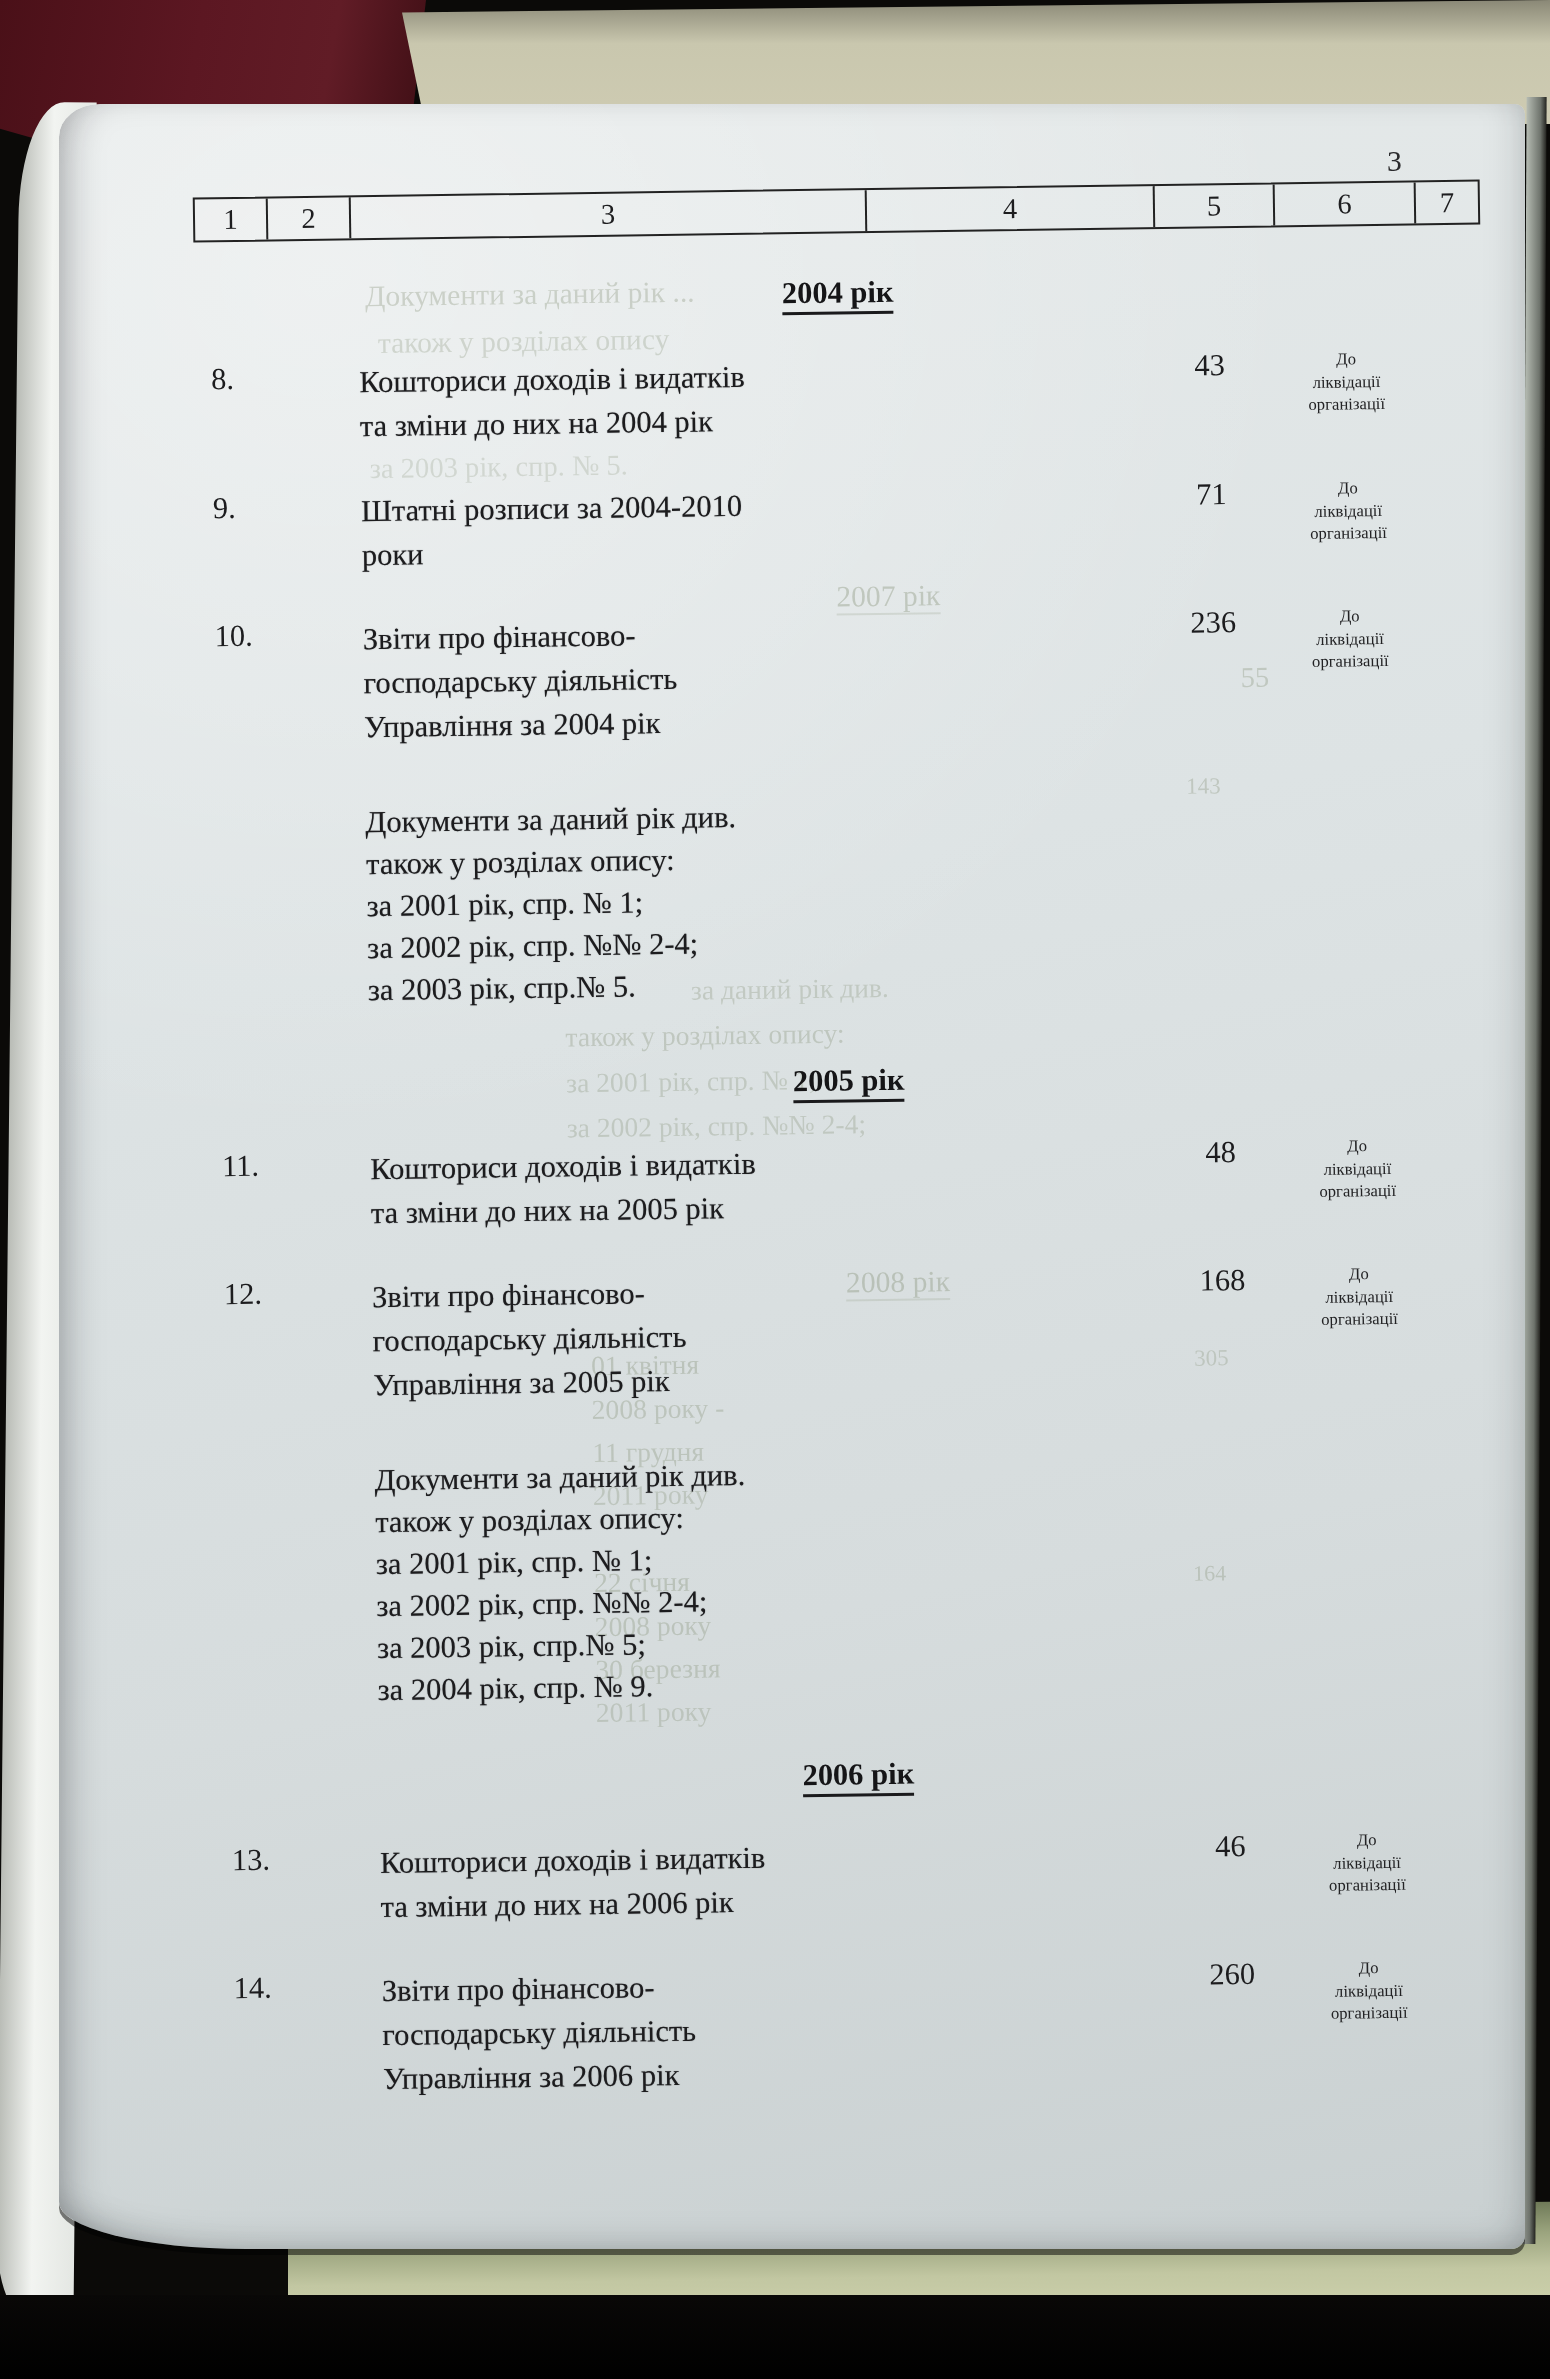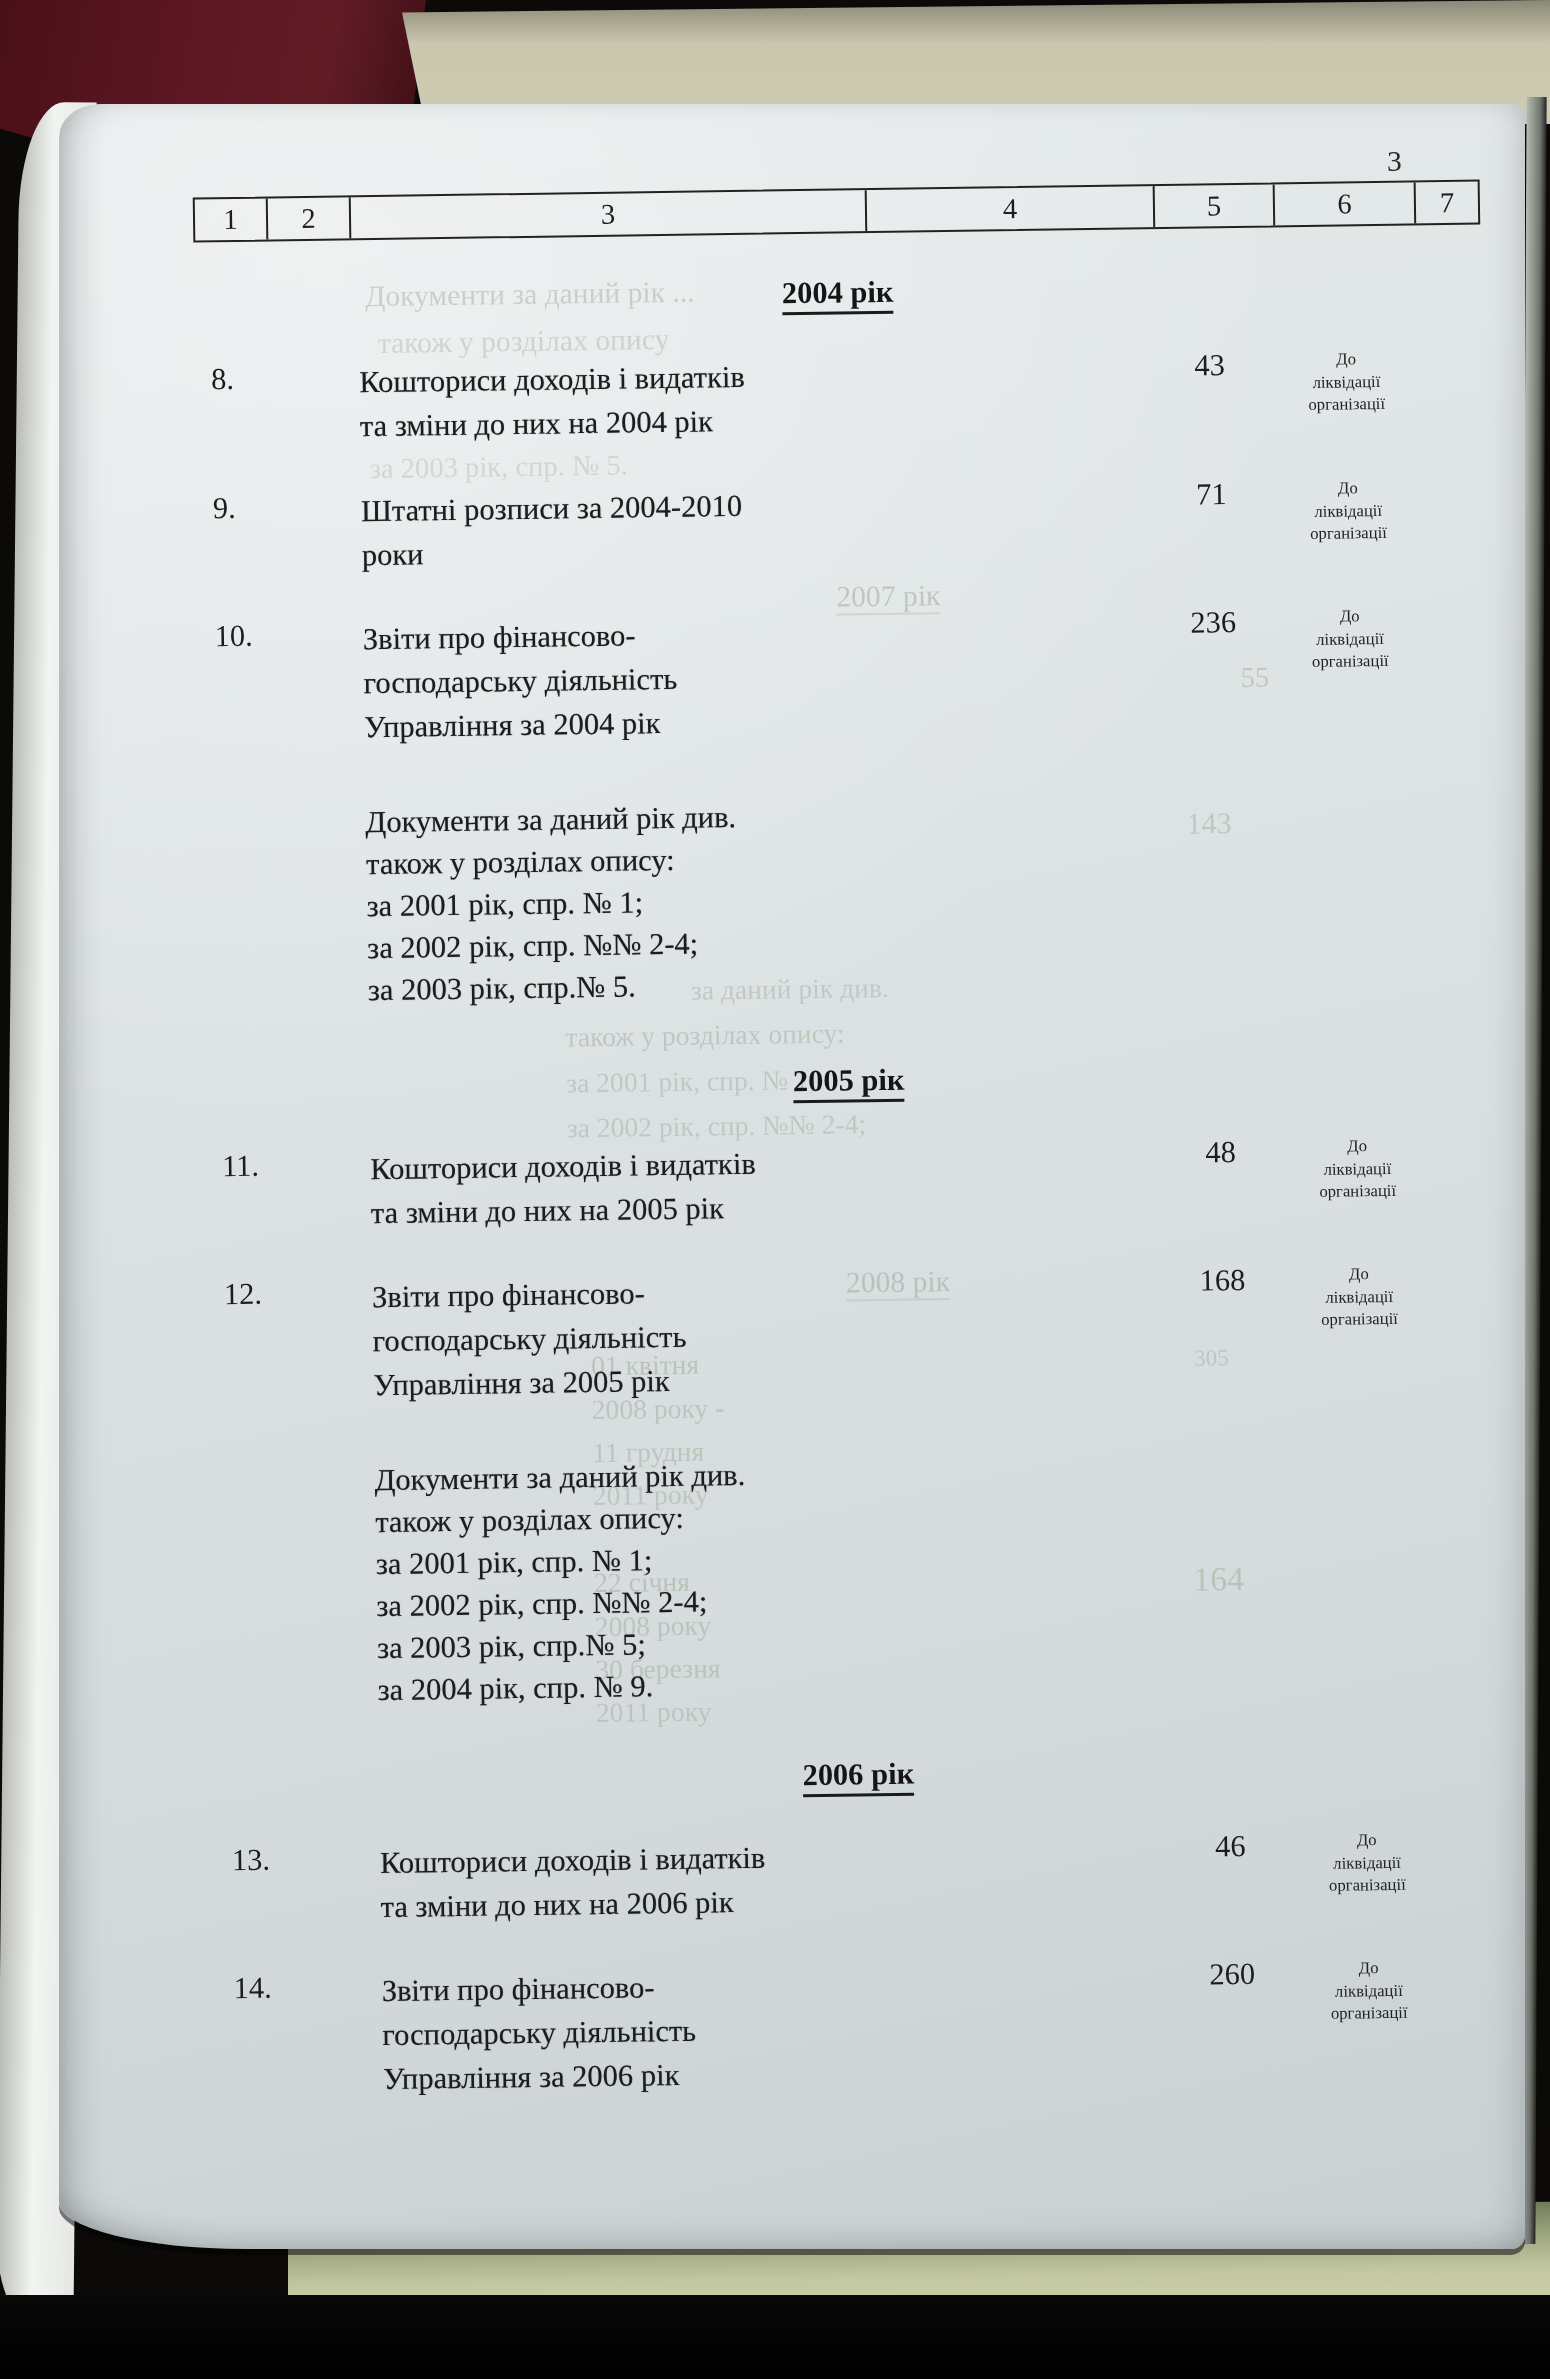--- a/index.html
+++ b/index.html
@@ -97,32 +97,32 @@
       <div class="cell" style="width:141px">6</div>
       <div class="cell" style="flex:1">7</div>
     </div>
 
     <div id="ghosts">
         <div class="ghost" style="left: 171px; top: 85px; font-size: 29.6px; opacity: 0.3;">Документи за даний рік ...</div>
         <div class="ghost" style="left: 183px; top: 132px; font-size: 29.6px; opacity: 0.26;">також у розділах опису</div>
         <div class="ghost" style="left: 173px; top: 258px; font-size: 28.6px; opacity: 0.22;">за 2003 рік, спр. № 5.</div>
         <div class="ghost u" style="left: 638px; top: 392px; font-size: 29.6px; opacity: 0.34;">2007 рік</div>
         <div class="ghost" style="left: 997px; top: 479px; font-size: 28.6px; opacity: 0.3; margin-left: 44px;">55</div>
-        <div class="ghost" style="left: 985px; top: 623px; font-size: 30px; opacity: 0.3;">143</div>
+        <div class="ghost" style="left: 985px; top: 590px; font-size: 23px; opacity: 0.3;">143</div>
         <div class="ghost" style="left: 487px; top: 784px; font-size: 27.6px; opacity: 0.28;">за даний рік див.</div>
         <div class="ghost" style="left: 361px; top: 829px; font-size: 27.6px; opacity: 0.3;">також у розділах опису:</div>
         <div class="ghost" style="left: 361px; top: 875px; font-size: 27.6px; opacity: 0.28;">за 2001 рік, спр. № 1;</div>
         <div class="ghost" style="left: 361px; top: 920px; font-size: 27.6px; opacity: 0.28;">за 2002 рік, спр. №№ 2-4;</div>
         <div class="ghost u" style="left: 638px; top: 1078px; font-size: 29.6px; opacity: 0.34;">2008 рік</div>
         <div class="ghost" style="left: 985px; top: 1162px; font-size: 23px; opacity: 0.28;">305</div>
         <div class="ghost" style="left: 382px; top: 1158px; font-size: 27.6px; opacity: 0.32;">01 квітня</div>
         <div class="ghost" style="left: 382px; top: 1202px; font-size: 27.6px; opacity: 0.3;">2008 року -</div>
         <div class="ghost" style="left: 382px; top: 1245px; font-size: 27.6px; opacity: 0.3;">11 грудня</div>
         <div class="ghost" style="left: 382px; top: 1288px; font-size: 27.6px; opacity: 0.28;">2011 року</div>
-        <div class="ghost" style="left: 981px; top: 1377px; font-size: 34px; opacity: 0.3;">164</div>
+        <div class="ghost" style="left: 981px; top: 1377px; font-size: 22px; opacity: 0.3;">164</div>
         <div class="ghost" style="left: 382px; top: 1375px; font-size: 27.6px; opacity: 0.32;">22 січня</div>
         <div class="ghost" style="left: 382px; top: 1419px; font-size: 27.6px; opacity: 0.3;">2008 року</div>
         <div class="ghost" style="left: 382px; top: 1462px; font-size: 27.6px; opacity: 0.3;">30 березня</div>
         <div class="ghost" style="left: 382px; top: 1505px; font-size: 27.6px; opacity: 0.28;">2011 року</div>
       </div>
     <div id="flow">
         <div class="sec-heading" style="top: 87px;"><span>2004 рік</span></div>
         <div class="entry" style="top: 165px;">
           <div class="e-num">8.</div>
           <div class="e-text">

